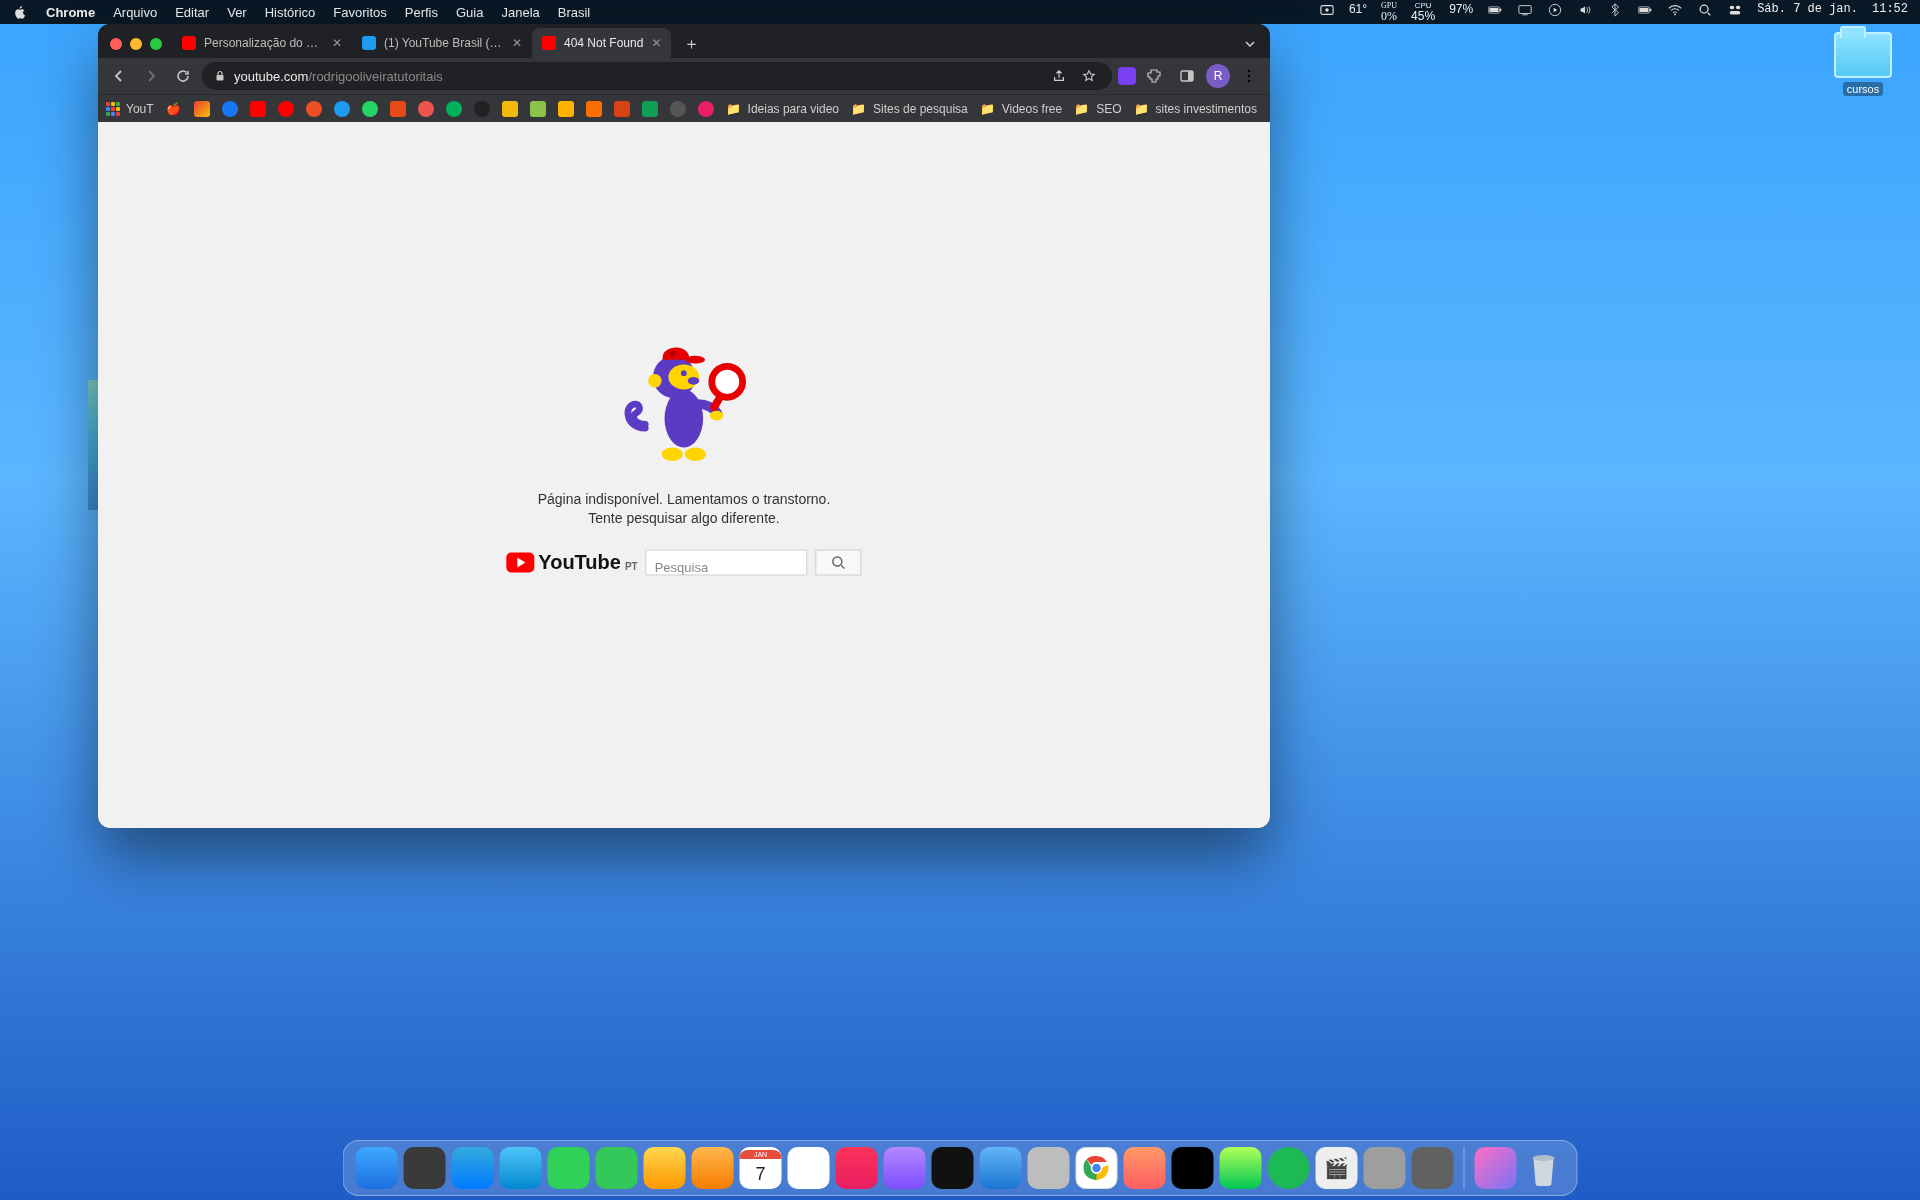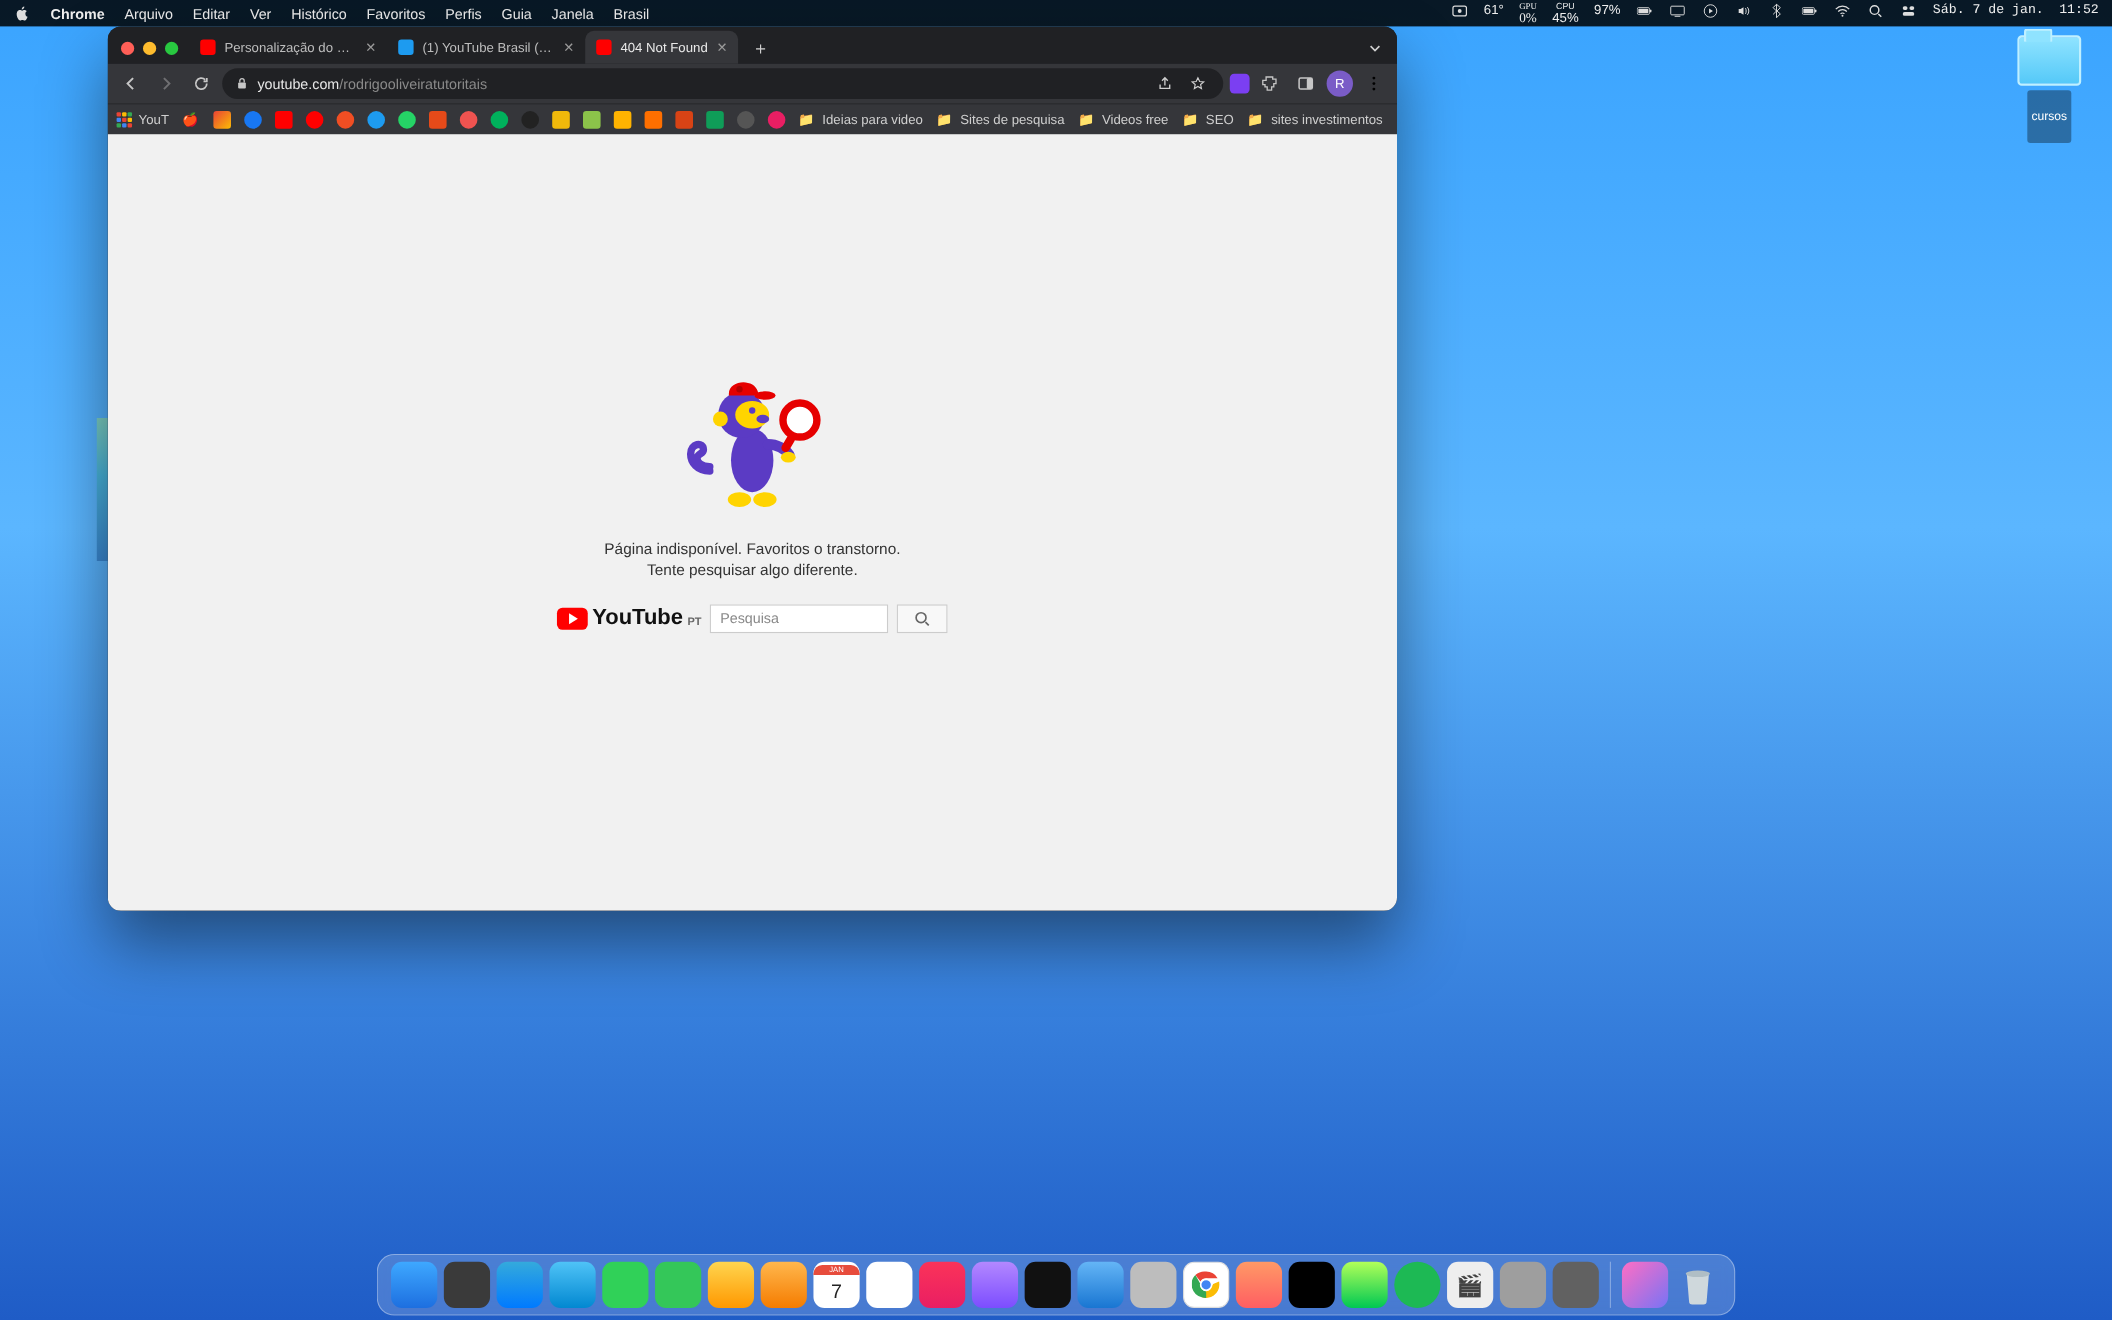--- a/index.html
+++ b/index.html
@@ -12,21 +12,21 @@
   .menubar .left .app { font-weight:600;}
   .menubar .right { margin-left:auto; display:flex; gap:14px; align-items:flex-start; font-size:12px;}
   .menubar .right .clock{font-family:Liberation Mono, monospace;}
   .miniicon{width:16px;height:16px;display:inline-flex;align-items:center;justify-content:center;color:#ddd;}
   .menubar svg{width:14px;height:14px;fill:currentColor;}
 
   
   .desktop-folder{position:absolute;right:26px;top:32px;width:62px;text-align:center;color:#fff;font-size:11px;}
   .desktop-folder .foldicon{width:58px;height:46px;margin:0 auto 4px;border-radius:4px;background:linear-gradient(180deg,#8fe3ff,#55c9f8);border:2px solid #bff0ff;position:relative;}
   .desktop-folder .foldicon:before{content:"";position:absolute;top:-8px;left:4px;width:22px;height:10px;background:#8fe3ff;border:2px solid #bff0ff;border-bottom:none;border-radius:3px 3px 0 0;}
-  .desktop-folder .lbl{background:rgba(0,0,0,.35);border-radius:3px;padding:18px 4px;display:inline-block;}
+  .desktop-folder .lbl{background:rgba(0,0,0,.35);border-radius:3px;padding:1px 4px;display:inline-block;}
 
   
   .chrome{position:absolute;left:98px;top:24px;width:1172px;height:804px;background:#202124;border-radius:12px;box-shadow:0 30px 60px rgba(0,0,0,.45);overflow:hidden;display:flex;flex-direction:column;}
   .tabstrip{height:34px;background:#202124;display:flex;align-items:flex-end;padding-left:8px;gap:0;}
   .traffic{display:flex;gap:8px;align-items:center;padding:0 10px 8px 4px;}
   .traffic span{width:12px;height:12px;border-radius:50%;}
   .tr-r{background:#ff5f57;} .tr-y{background:#febc2e;} .tr-g{background:#28c840;}
   .tab{height:30px;color:#bdbdbd;font-size:12px;display:flex;align-items:center;padding:0 10px;gap:8px;max-width:180px;border-radius:8px 8px 0 0;position:relative;}
   .tab.active{background:#35363a;color:#e8e8e8;}
   .tab .fav{width:14px;height:14px;border-radius:3px;flex:none;}
@@ -64,21 +64,21 @@
 
   .viewport{flex:1;background:#f1f1f1;position:relative;overflow:hidden;}
   .c404{position:absolute;left:50%;top:50%;transform:translate(-50%,-58%);text-align:center;color:#333;}
   .c404 .msg{font-size:14px;color:#333;margin-top:18px;line-height:1.35;}
   .monkey{width:135px;height:135px;margin:0 auto;}
   .ytrow{display:flex;align-items:center;justify-content:center;gap:8px;margin-top:22px;}
   .ytlogo{display:flex;align-items:center;gap:4px;font-weight:700;font-size:20px;color:#111;}
   .ytplay{width:28px;height:20px;background:#ff0000;border-radius:5px;display:flex;align-items:center;justify-content:center;}
   .ytplay:before{content:"";border-left:8px solid #fff;border-top:5px solid transparent;border-bottom:5px solid transparent;margin-left:2px;}
   .ytcc{font-size:10px;color:#666;align-self:flex-end;margin-bottom:2px;}
-  .srch{width:162px;height:26px;border:1px solid #ccc;background:#fff;font-size:13px;color:#888;display:flex;align-items:center;padding:0 8px;}
+  .srch{width:162px;height:26px;border:1px solid #ccc;background:#fff;font-size:13px;color:#888;display:flex;align-items:flex-end;padding:0 8px;}
   .srchbtn{width:46px;height:26px;border:1px solid #ccc;background:#f8f8f8;display:flex;align-items:center;justify-content:center;color:#666;}
 
   
   .behind{position:absolute;left:88px;top:380px;width:10px;height:130px;background:linear-gradient(180deg,#7dd1c4,#49b7e0 40%,#3a88d4);}
 
   
   .dock{position:absolute;left:50%;bottom:4px;transform:translateX(-50%);height:56px;background:rgba(255,255,255,.18);border:1px solid rgba(255,255,255,.35);border-radius:16px;backdrop-filter:blur(6px);display:flex;align-items:center;padding:0 12px;gap:6px;}
   .dockicon{width:42px;height:42px;border-radius:10px;display:flex;align-items:center;justify-content:center;font-size:20px;color:#fff;}
   .sep{width:1px;height:42px;background:rgba(255,255,255,.35);margin:0 4px;}
 
@@ -393,21 +393,21 @@
         <circle cx="70" cy="38" r="3" fill="#5b3bc4"></circle>
         <ellipse cx="80" cy="46" rx="6" ry="4" fill="#5b3bc4"></ellipse>
 
         <circle cx="40" cy="46" r="7" fill="#ffd400"></circle>
 
         <path d="M48 22c0-8 10-12 18-10 6 1 10 6 10 12H48z" fill="#e60000"></path>
         <ellipse cx="82" cy="24" rx="10" ry="4" fill="#e60000"></ellipse>
         <circle cx="58" cy="18" r="3" fill="#b30000"></circle>
       </svg>
       <div class="msg">
-        <div>Página indisponível. Favoritos o transtorno.</div>
+        <div>Página indisponível. Lamentamos o transtorno.</div>
         <div>Tente pesquisar algo diferente.</div>
       </div>
       <div class="ytrow">
         <div class="ytlogo">
           <span class="ytplay"></span>
           <span>YouTube</span>
           <span class="ytcc">PT</span>
         </div>
         <div class="srch">
             <span>Pesquisa</span>

